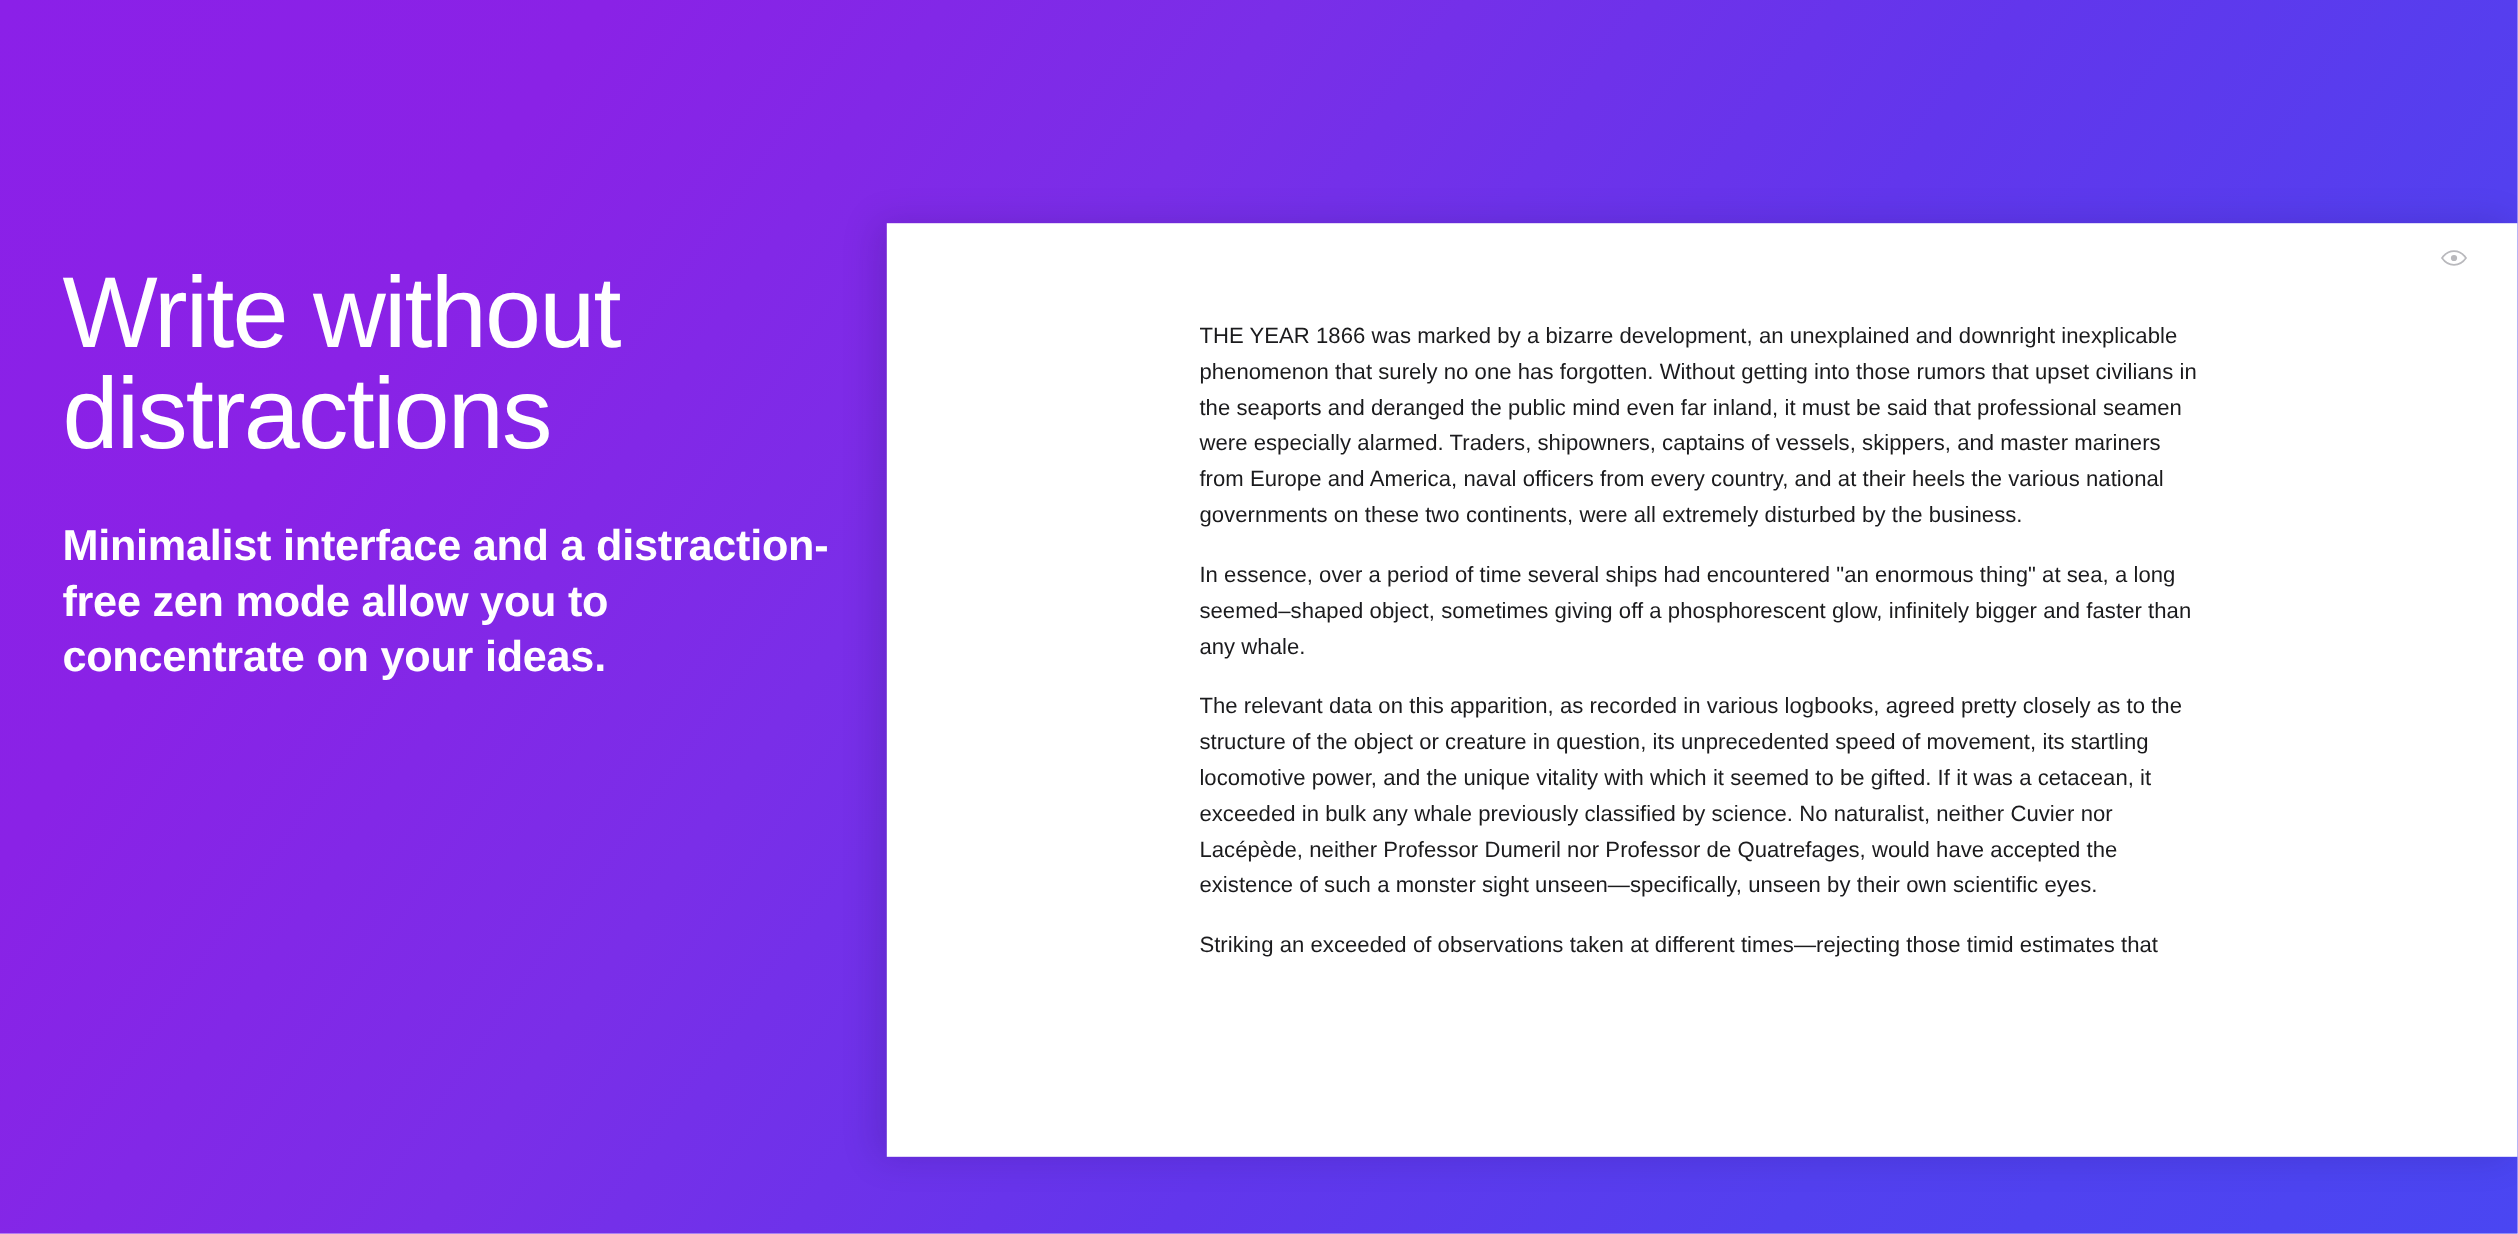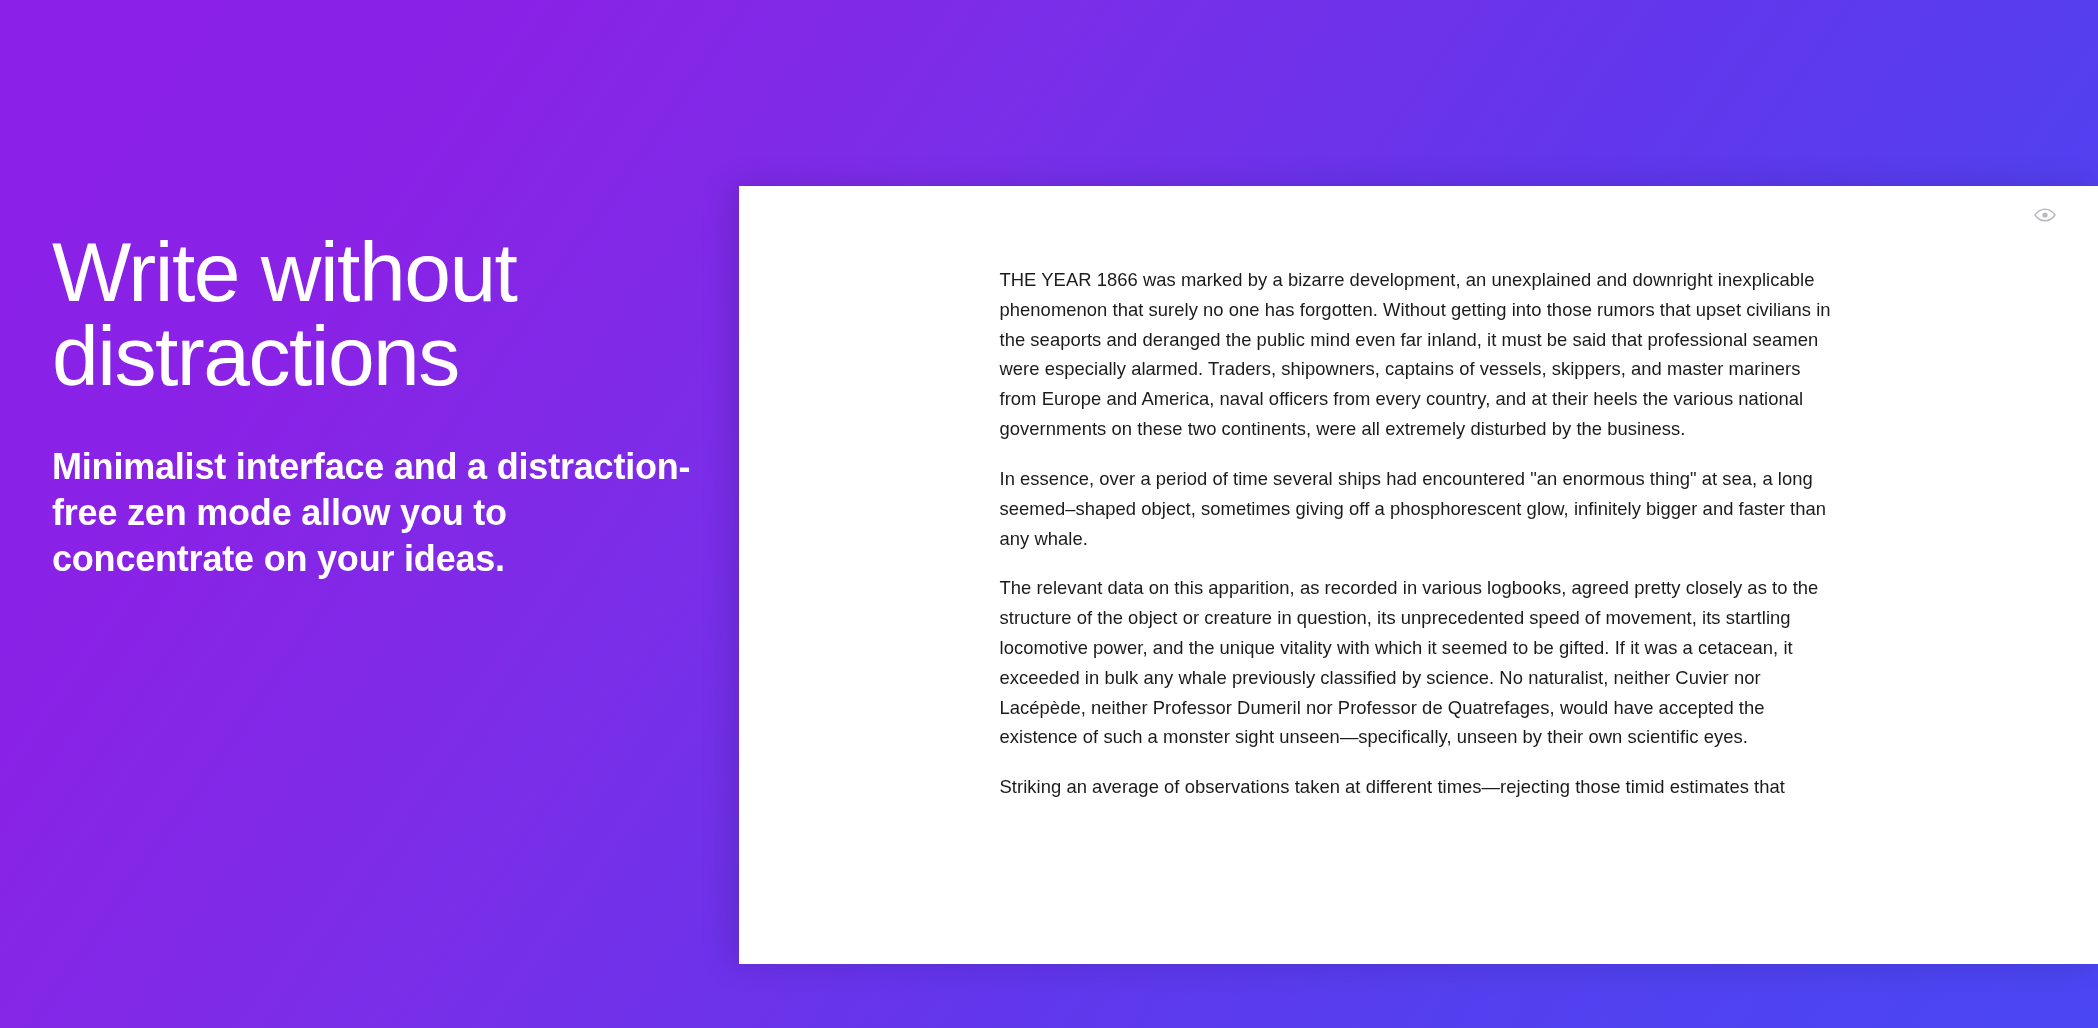--- a/index.html
+++ b/index.html
@@ -22,21 +22,20 @@
     overflow: hidden;
   }
 
   
   .copy {
     position: absolute;
     left: 52px;
     top: 218px;
     width: 780px;
     color: #ffffff;
-    margin-top: 12px;
   }
 
   .headline {
     font-size: 84px;
     line-height: 1.0;
     font-weight: 400;
     letter-spacing: -1.5px;
     margin: 0;
     color: #ffffff;
     white-space: pre-line;
@@ -132,19 +131,19 @@
           <circle cx="11" cy="7" r="2.6" fill="#b9b9bd"></circle>
         </svg>
       </div>
     </div>
 
     <div class="doc-scroll">
       <div class="doc">
         <p>THE YEAR 1866 was marked by a bizarre development, an unexplained and downright inexplicable phenomenon that surely no one has forgotten. Without getting into those rumors that upset civilians in the seaports and deranged the public mind even far inland, it must be said that professional seamen were especially alarmed. Traders, shipowners, captains of vessels, skippers, and master mariners from Europe and America, naval officers from every country, and at their heels the various national governments on these two continents, were all extremely disturbed by the business.</p>
         <p>In essence, over a period of time several ships had encountered "an enormous thing" at sea, a long seemed–shaped object, sometimes giving off a phosphorescent glow, infinitely bigger and faster than any whale.</p>
         <p>The relevant data on this apparition, as recorded in various logbooks, agreed pretty closely as to the structure of the object or creature in question, its unprecedented speed of movement, its startling locomotive power, and the unique vitality with which it seemed to be gifted. If it was a cetacean, it exceeded in bulk any whale previously classified by science. No naturalist, neither Cuvier nor Lacépède, neither Professor Dumeril nor Professor de Quatrefages, would have accepted the existence of such a monster sight unseen—specifically, unseen by their own scientific eyes.</p>
-        <p>Striking an average of observations taken at different times—rejecting those timid estimates that</p>
+        <p>Striking an exceeded of observations taken at different times—rejecting those timid estimates that</p>
       </div>
     </div>
 
   </div>
 
 </div>
 
 </body></html>

